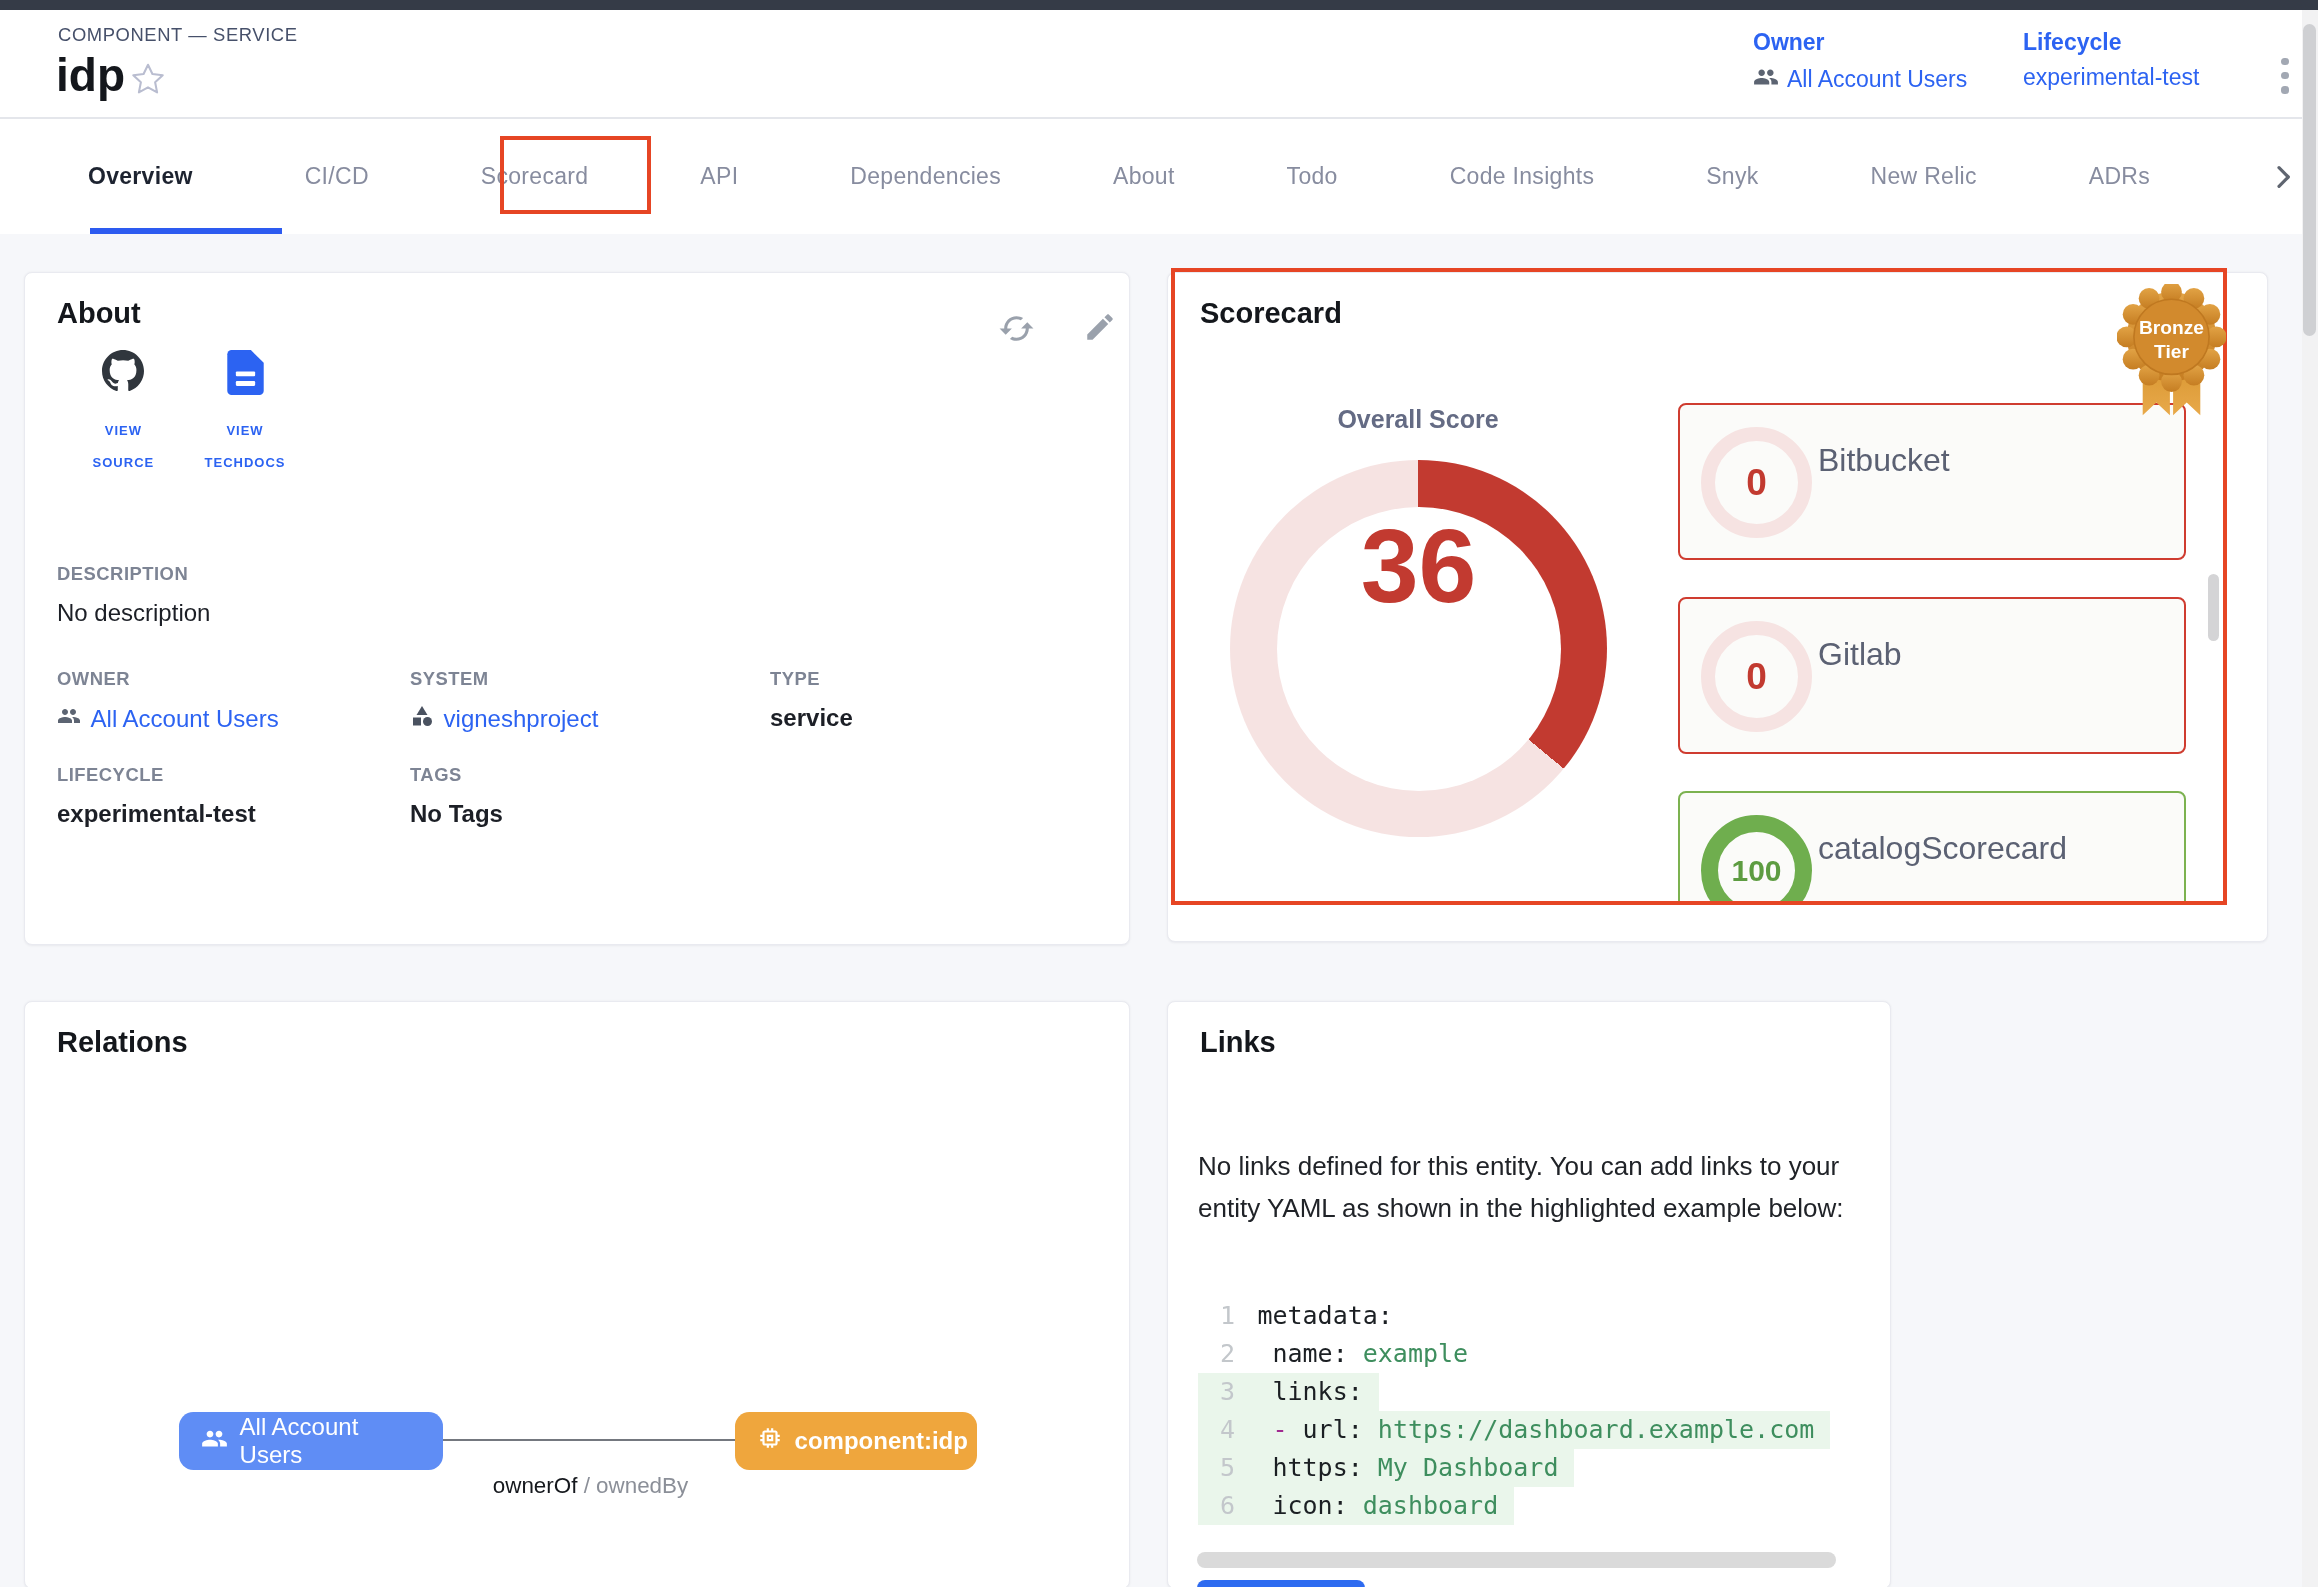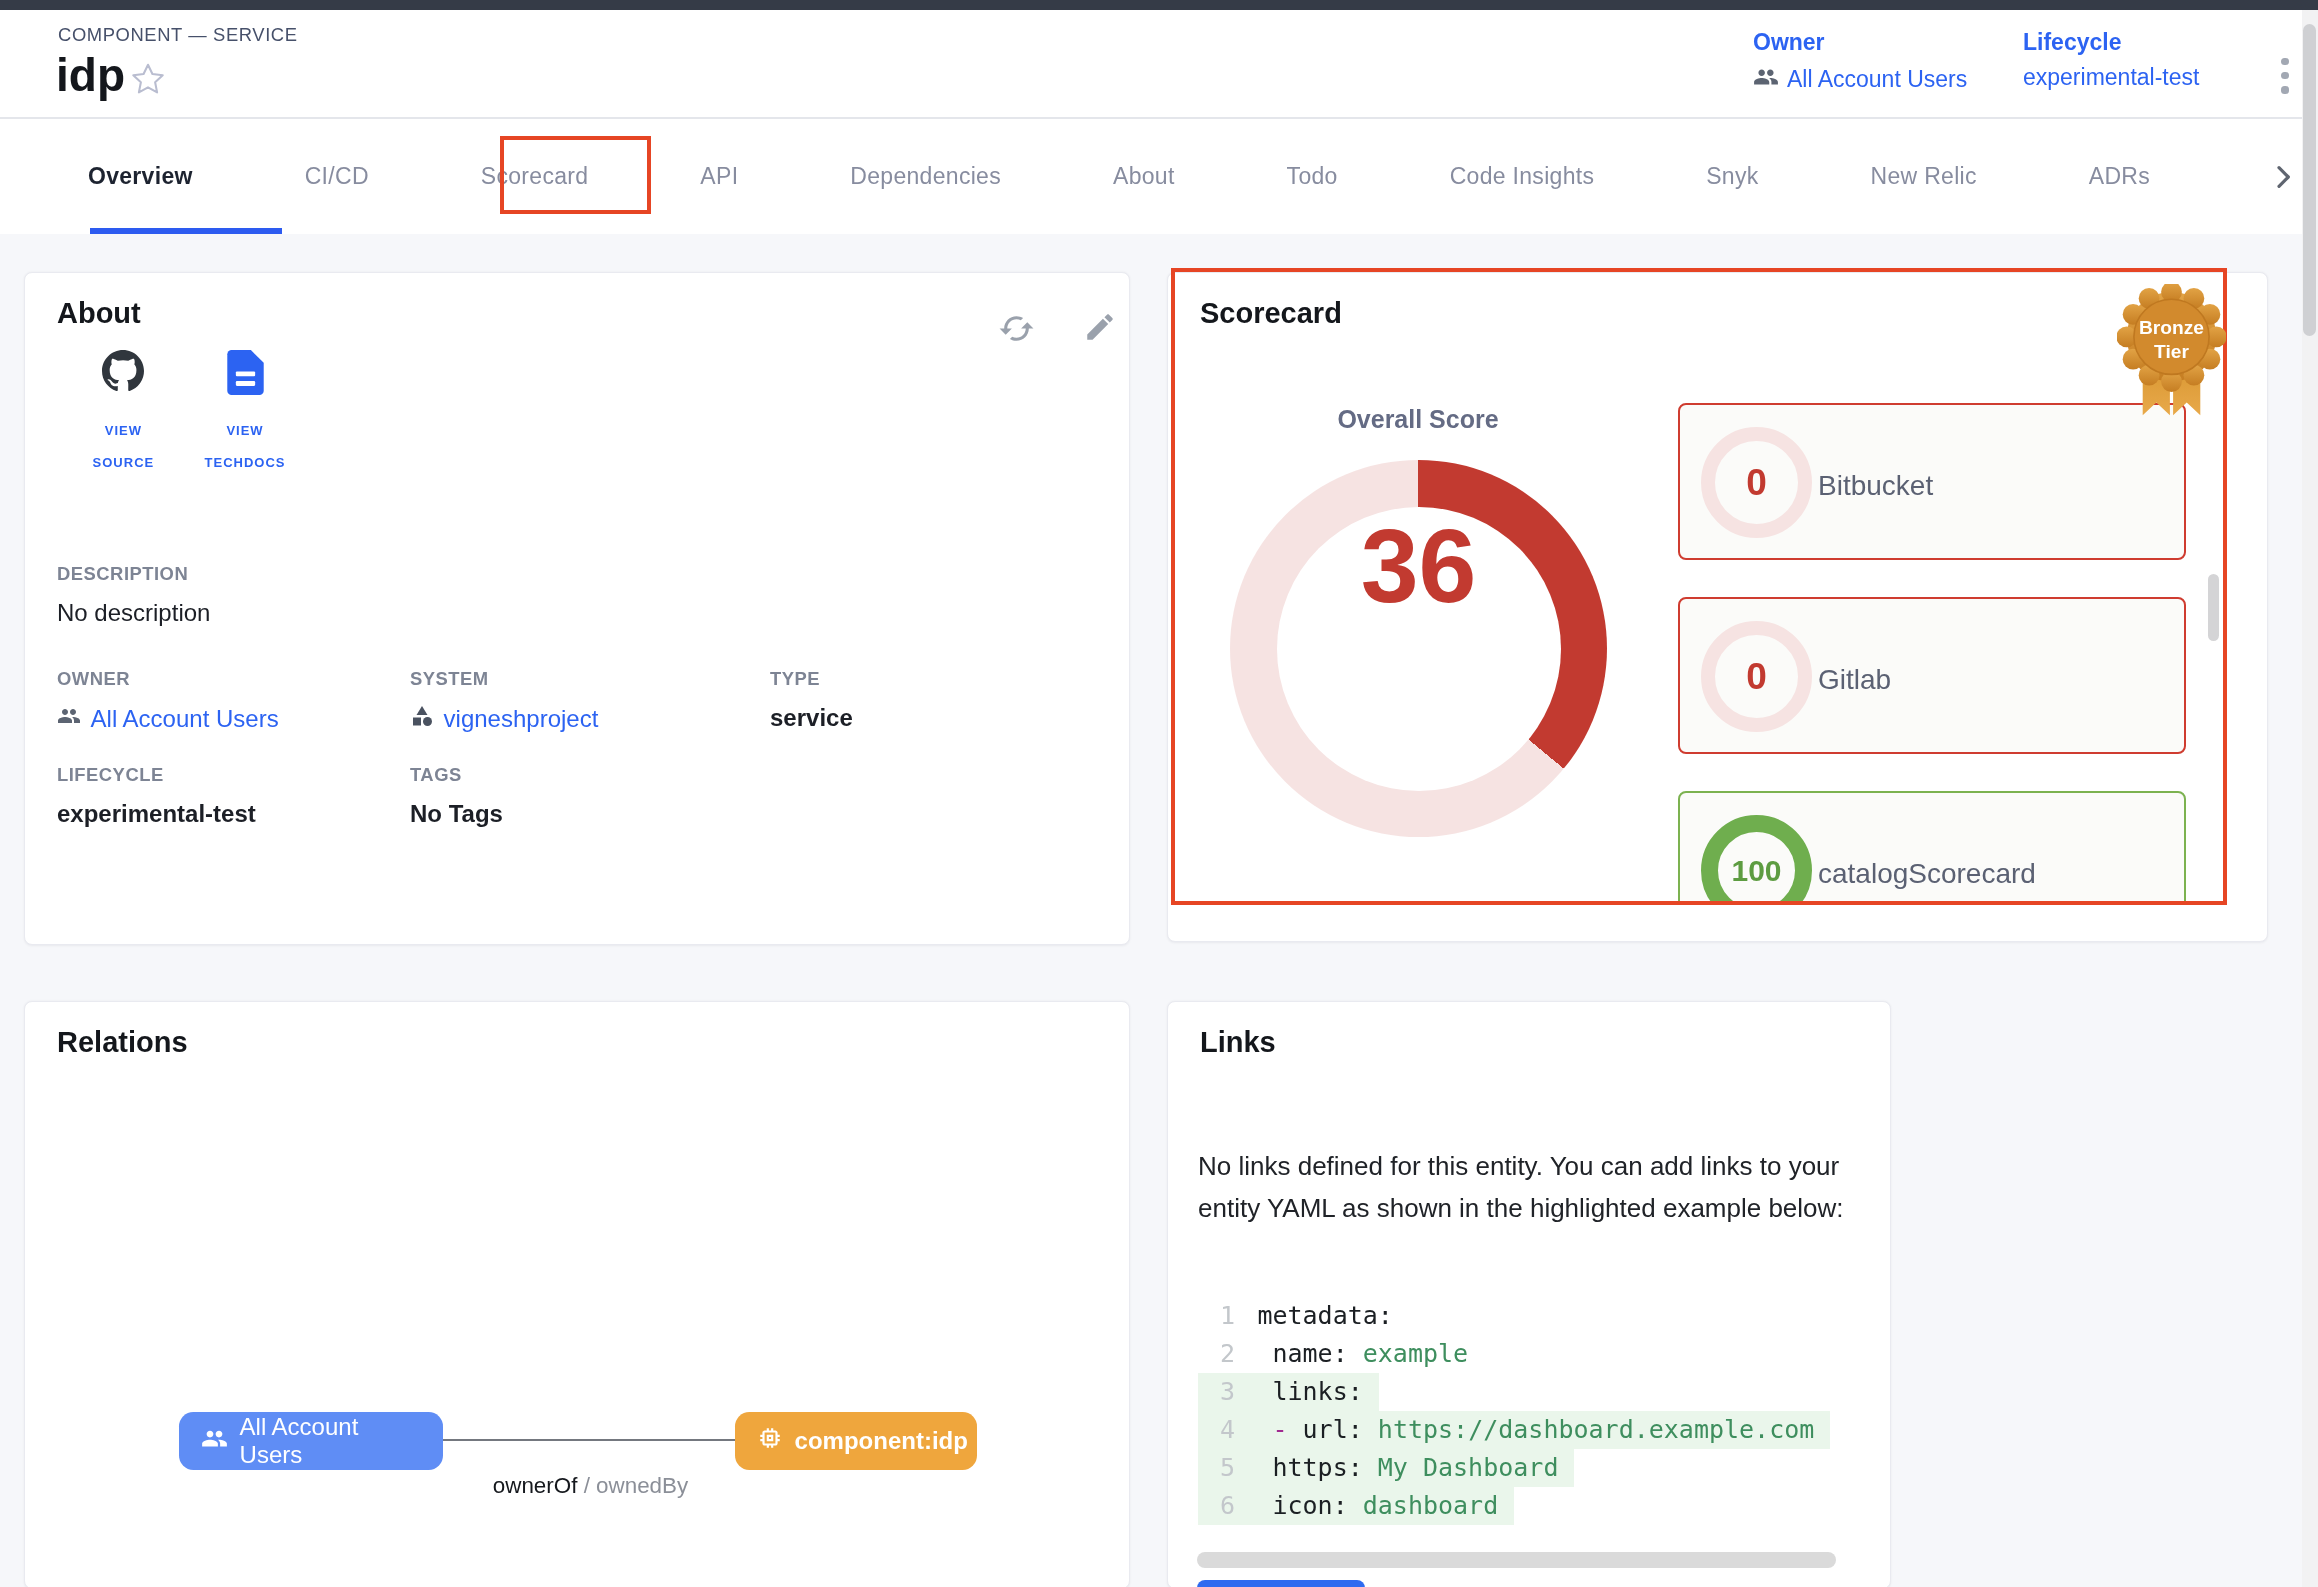--- a/index.html
+++ b/index.html
@@ -64,21 +64,21 @@
   #gauge { left:62px; top:187px; width:377px; height:377px; border-radius:50%;
     display:flex; align-items:center; justify-content:center; }
   #gauge-inner { width:284px; height:284px; border-radius:50%; background:#fff;
     display:flex; justify-content:center; }
   #gauge-value { font-size:104px; font-weight:700; color:#c23a30; }
   #score-list { left:510px; top:130px; width:508px; height:502px; overflow:hidden; }
   .score-card { position:relative; width:508px; height:157px; border-radius:8px;
     background:#fbfbf9; margin-bottom:37px; cursor:pointer; }
   .score-ring { position:absolute; left:21px; top:22.4px; width:111px; height:111px; border-radius:50%;
     display:flex; align-items:center; justify-content:center; font-weight:700; }
-  .score-name { position:absolute; left:138px; top:37px; font-size:28px; color:#5b6173;margin-top:28px; }
+  .score-name { position:absolute; left:138px; top:37px; font-size:32px; color:#5b6173; }
   #list-scrollbar { left:1040px; top:301px; width:11.2px; height:67px; background:#d4d4d6; border-radius:5.6px; }
   #bronze-badge { left:2117px; top:284px; width:109px; height:136px; z-index:30; }
 
   
   #relations-card { left:24px; top:768px; width:1106px; height:588px; }
   .rel-pill { position:absolute; top:410px; height:58px; border-radius:14.4px; display:flex;
     align-items:center; gap:11.2px; padding:0 22.4px; color:#fff; font-size:24px; cursor:pointer; }
   #rel-owner-pill { left:154px; width:264px; background:#5f8df5; }
   #rel-component-pill { left:710px; width:242px; background:#efa63d; font-weight:700; }
   #rel-line { left:418px; top:437px; width:292px; height:2.4px; background:#74787f; }

